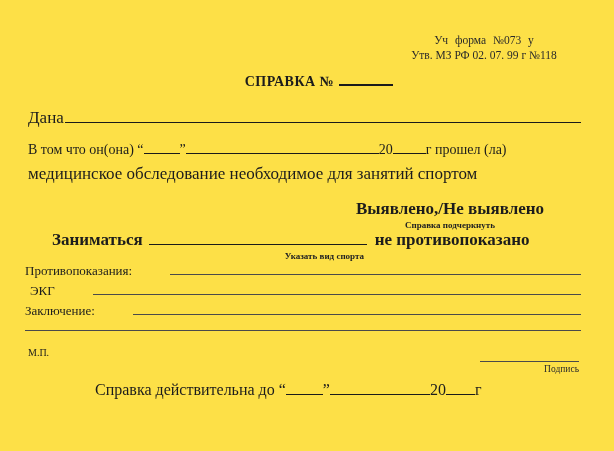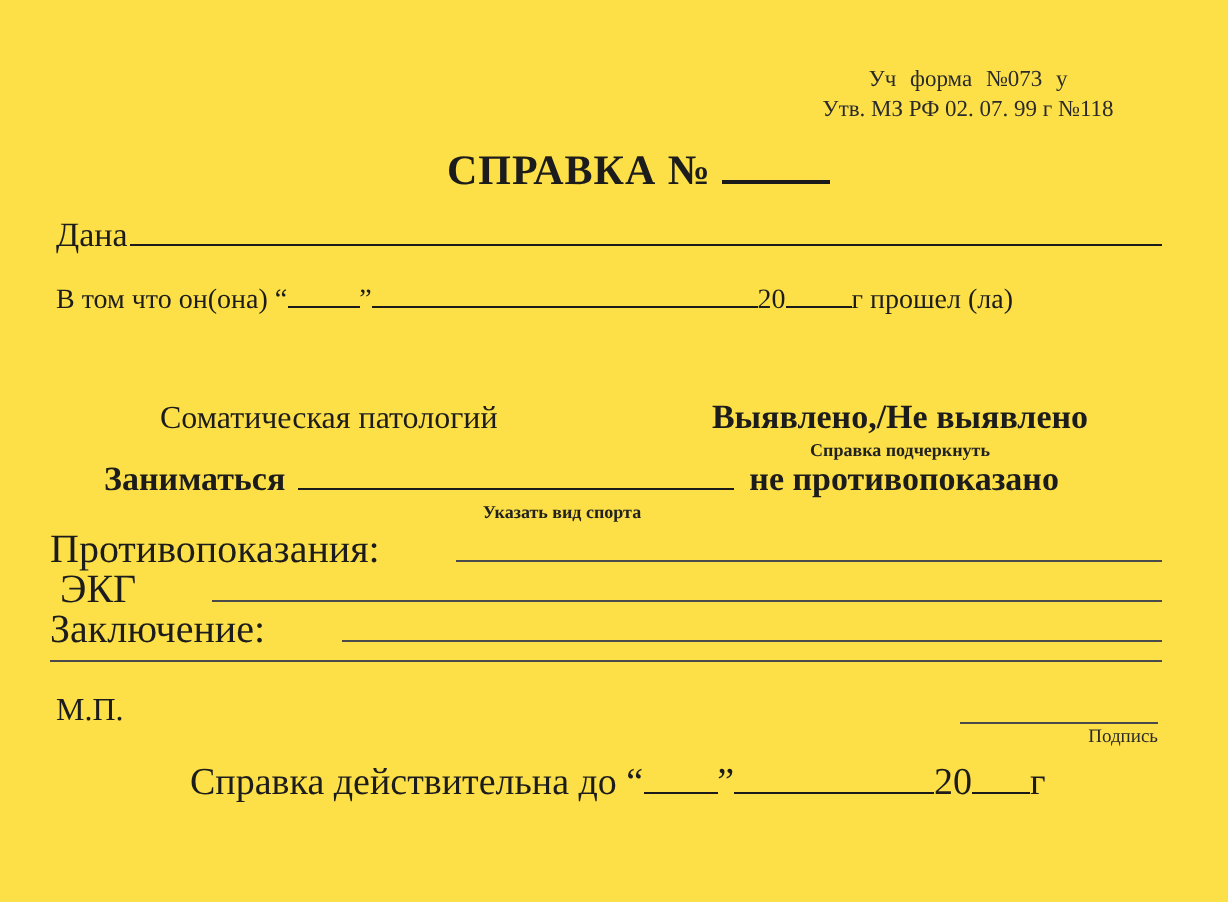--- a/index.html
+++ b/index.html
@@ -23,21 +23,21 @@
     text-align:center;
     font-size:11.5px; line-height:15px;
     color:#2a2a2a;
   }
   .approval .l1 { word-spacing:4px; }
 
   
   .title {
     top:72px; left:0; right:0;
     text-align:center;
-    font-size:21px; font-weight:bold;
+    font-size:14px; font-weight:bold;
     letter-spacing:0.5px;
     padding-left:24px;
   }
   .blank {
     display:inline-block;
     border-bottom:1.6px solid #1a1a1a;
     height:0.85em;
   }
   .title .blank { width:54px; margin-left:5px; border-bottom-width:2.5px; }
 
@@ -64,35 +64,35 @@
   .stmt2 { top:164px; left:28px; font-size:17px; }
 
   .somatic-label { top:201px; left:80px; font-size:16px; }
   .somatic-right { top:199px; left:352px; width:196px; text-align:center; }
   .somatic-right .result { font-size:17px; font-weight:bold; }
   .hint { font-size:9px; font-weight:bold; color:#222; }
   .somatic-right .hint { margin-top:1px; }
 
   .engage-row { top:230px; left:52px; font-size:17px; font-weight:bold; }
   .engage-row .blank { width:218px; margin:0 8px 0 6px; border-bottom-width:1.7px; }
-  .engage-hint { top:251px; left:172px; width:218px; text-align:center; }
+  .engage-hint { top:251px; left:146px; width:218px; text-align:right; }
 
-  .field-row { font-size:20px;gap:34px; }
+  .field-row { font-size:13px;gap:34px; }
   .contra-row { top:262px; left:25px; right:33px; }
   .ecg-row    { top:282px; left:30px; right:33px; }
   .concl-row  { top:302px; left:25px; right:33px; }
   .extra-line { top:317px; left:25px; right:33px; height:13px; border-bottom:1px solid #4a4a4a; }
 
-  .stamp { top:347px; left:28px; font-size:16px; }
+  .stamp { top:347px; left:28px; font-size:10px; }
 
   .sig { top:344px; left:480px; width:99px; text-align:right; }
   .sig .sig-line { height:17px; border-bottom:1px solid #4a4a4a; }
   .sig .sig-label { font-size:9.5px; margin-top:2px; color:#2a2a2a; }
 
-  .validity { top:380px; left:95px; font-size:19px; }
+  .validity { top:380px; left:95px; font-size:16px; }
   .validity .blank { border-bottom-width:1.8px; }
   .v-day { width:37px; }
   .v-date { width:100px; }
   .v-yr { width:29px; }
 </style>
 </head>
 <body>
 
 <div class="page">
 
@@ -107,22 +107,22 @@
 
   <div class="abs row dana-row">
     <span>Дана</span>
     <span class="fill"></span>
   </div>
 
   <div class="abs stmt1">
     <span>В том что он(она) “</span><span class="blank b-day"></span><span>”</span><span class="blank b-name"></span><span>20</span><span class="blank b-yr"></span><span>г прошел (ла)</span>
   </div>
 
+  <div class="abs stmt2">медицинское обследование необходимое для занятий спортом</div>
 
-  <div class="abs somatic-label">Соматическая патологий</div>
 
   <div class="abs somatic-right">
     <div class="result">Выявлено,/Не выявлено</div>
     <div class="hint">Справка подчеркнуть</div>
   </div>
 
   <div class="abs row engage-row">
     <span>Заниматься</span>
     <span class="blank"></span>
     <span>не противопоказано</span>

